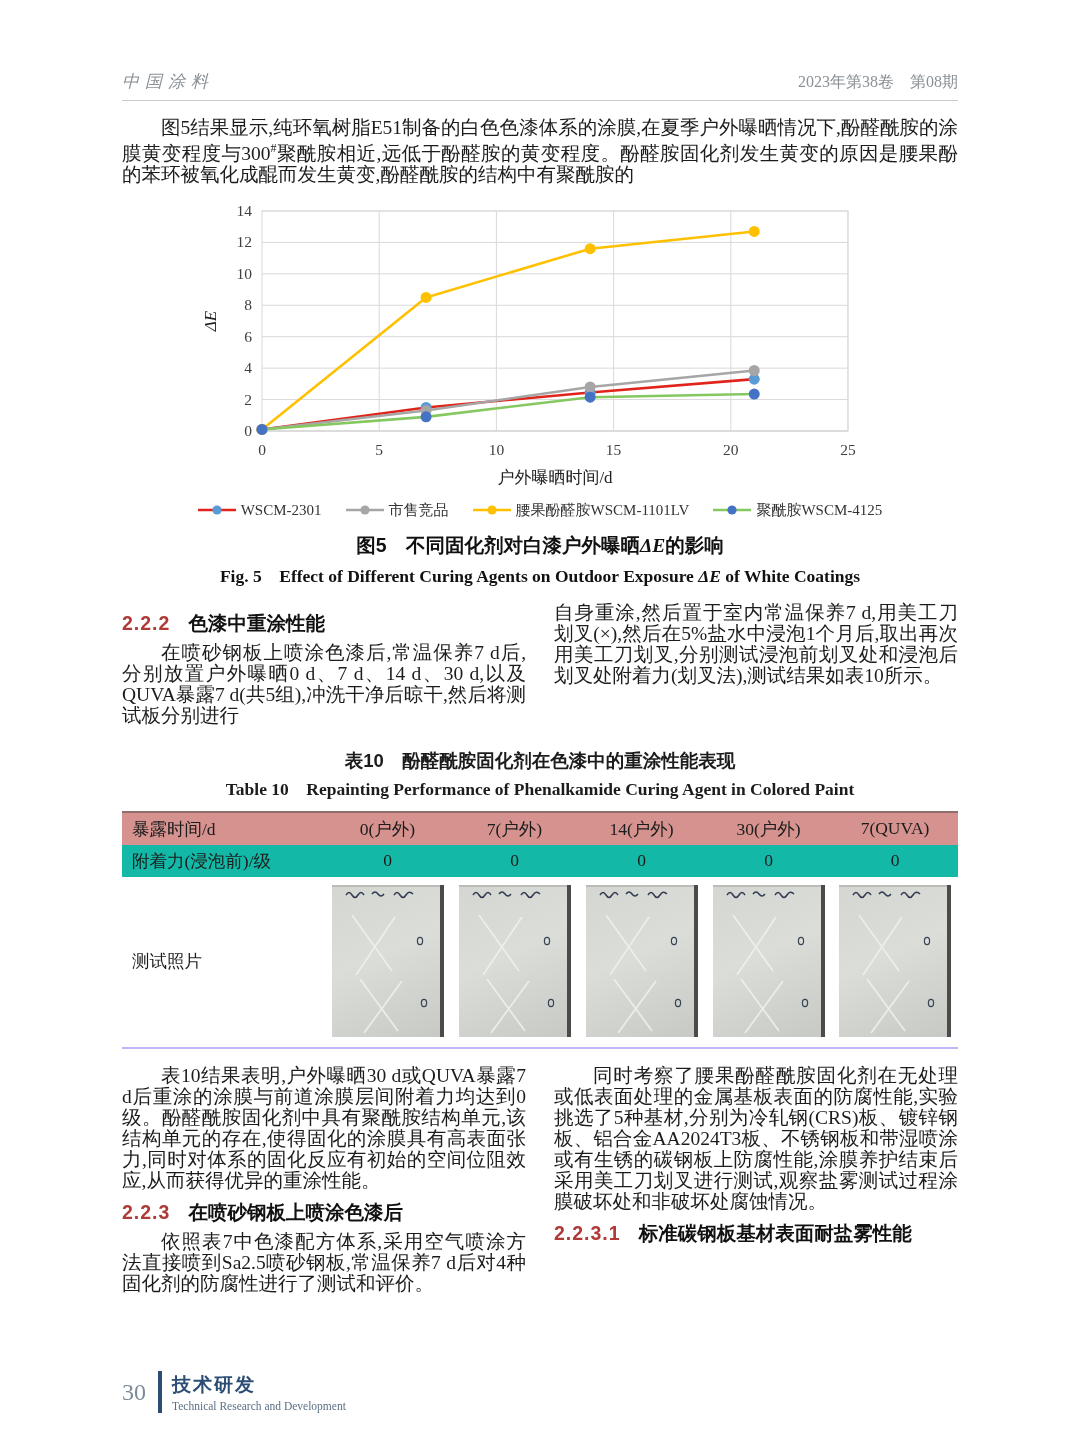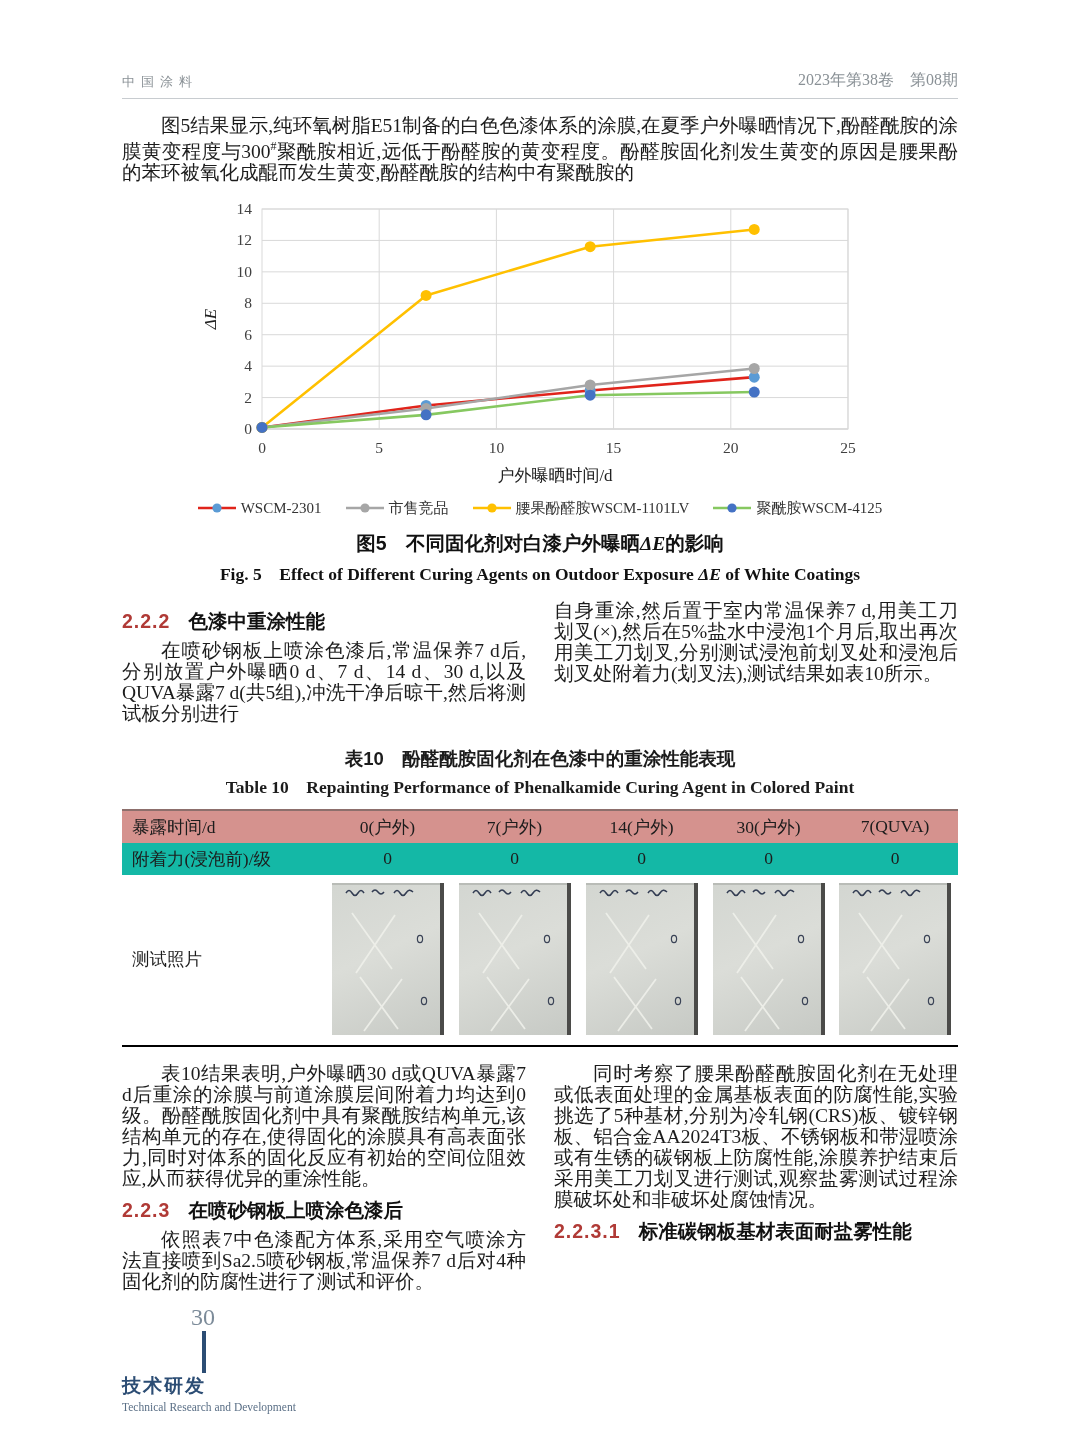--- a/index.html
+++ b/index.html
@@ -5,21 +5,21 @@
   html,body{margin:0;padding:0;background:#ffffff;}
   .page{
     position:relative; width:1080px; height:1455px; background:#ffffff;
     font-family:"Liberation Serif","DejaVu Serif",serif;
     color:#1c1c1c; overflow:hidden; box-sizing:border-box;
     padding:70px 122px 0 122px;
   }
   
   .hdr{display:flex; justify-content:space-between; align-items:flex-end;
        border-bottom:1.5px solid #c8ccd0; padding-bottom:7px;}
-  .hdr .journal{font-size:13px; color:#8a9196; letter-spacing:6px;}
+  .hdr .journal{font-size:17px; color:#8a9196; letter-spacing:6px;font-style:italic;}
   .hdr .issue{font-size:16px; color:#8a9196;}
   
   .cols{display:flex; gap:28px; margin-top:16px;}
   .col{flex:1; min-width:0;}
   p.bt{margin:0; font-size:19.5px; line-height:21px; text-align:justify; text-justify:inter-ideograph;}
   p.indent{text-indent:2em;}
   sup.sup{font-size:12px;}
   
   h3.sec{margin:6px 0 4px 0; font-size:19.5px; line-height:30px; font-weight:bold;
          font-family:"Liberation Sans","DejaVu Sans",sans-serif;}
@@ -33,35 +33,35 @@
   .legend .li{display:flex; align-items:center; gap:5px; white-space:nowrap;}
   .cap-zh{margin-top:12px; font-size:19.5px; font-weight:bold;
           font-family:"Liberation Sans","DejaVu Sans",sans-serif; color:#111;}
   .cap-en{margin-top:5px; font-size:17.5px; font-weight:bold; color:#111;}
   .cap-zh .ital,.cap-en .ital{font-style:italic; font-family:"Liberation Serif",serif;}
   
   .tbl-title-zh{text-align:center; margin-top:22px; font-size:18.5px; font-weight:bold;
                 font-family:"Liberation Sans","DejaVu Sans",sans-serif;}
   .tbl-title-en{text-align:center; margin-top:4px; font-size:17.5px; font-weight:bold;}
   table.t10{width:100%; border-collapse:collapse; margin-top:10px;
-            border-top:2.5px solid #8d6f6c; border-bottom:2px solid #000000;
+            border-top:2.5px solid #8d6f6c; border-bottom:2px solid #c4b5fd;
             font-size:17.5px;}
   table.t10 th, table.t10 td{font-weight:normal; padding:4px 2px; text-align:center;}
   table.t10 .lbl{text-align:left; padding-left:10px;}
   tr.thead{background:#d5928e;}
   tr.row-a{background:#14b8a6;}
   tr.row-b{background:#eecdcb;}
   tr.photos{background:#ffffff;}
   tr.photos td{padding:8px 2px 10px 2px; vertical-align:middle;}
   .photo{width:112px; height:152px; margin:0 auto; position:relative;
          background:linear-gradient(155deg,#d3d6d1 0%,#dbddd8 45%,#c6c9c4 100%);
          box-shadow:inset -4px 0 0 #4b4b49, inset 0 2px 0 #b9bcb7;}
   .photo svg{display:block;}
   
-  .ftr{position:absolute; left:122px; bottom:42px; display:flex; align-items:center;flex-direction:column;}
+  .ftr{position:absolute; left:122px; bottom:42px; display:flex; align-items:center;}
   .ftr .pno{font-size:24px; color:#7c8b99; margin-right:12px;}
   .ftr .bar{width:4px; height:42px; background:#2c4d74; margin-right:10px;}
   .ftr .zh{font-size:19px; font-weight:bold; color:#2c4d74;
            font-family:"Liberation Sans","DejaVu Sans",sans-serif; letter-spacing:2px;}
   .ftr .en{font-size:11.5px; color:#5a6f86; margin-top:2px;}
   .chart-svg text{font-family:"Liberation Serif",serif;}
 </style>
 </head>
 <body>
 

